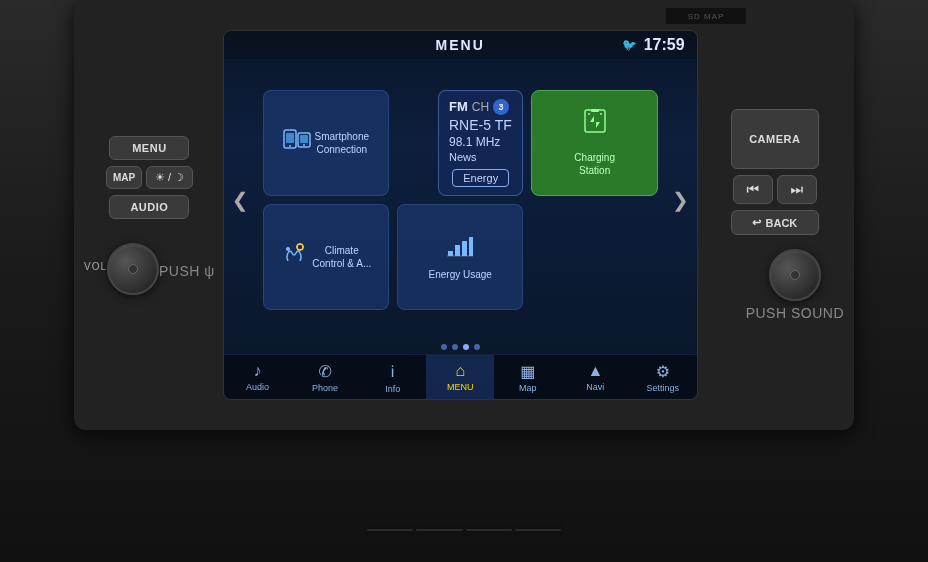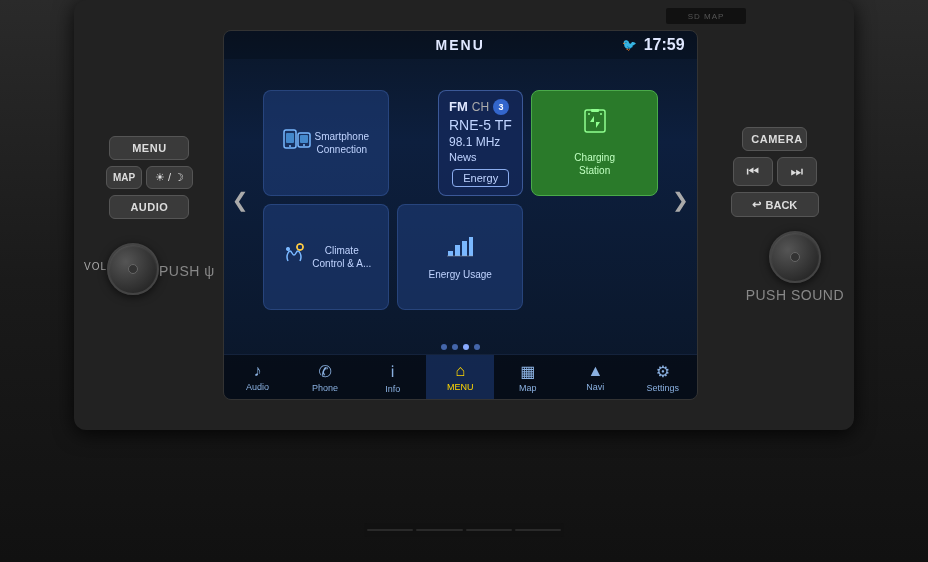--- a/index.html
+++ b/index.html
@@ -448,22 +448,22 @@
 
     .camera-btn {
       background: #3a3a3a;
       border: 1px solid #555;
       border-radius: 6px;
       color: #ddd;
       font-size: 11px;
       font-weight: bold;
       cursor: pointer;
       text-align: center;
-      padding: 5px 8px;
-      width: 65px;
+      padding: 23px 8px;
+      width: 88px;
       letter-spacing: 0.5px;
     }
 
     .media-controls {
       display: flex;
       gap: 4px;
     }
 
     .media-btn {
       background: #3a3a3a;

